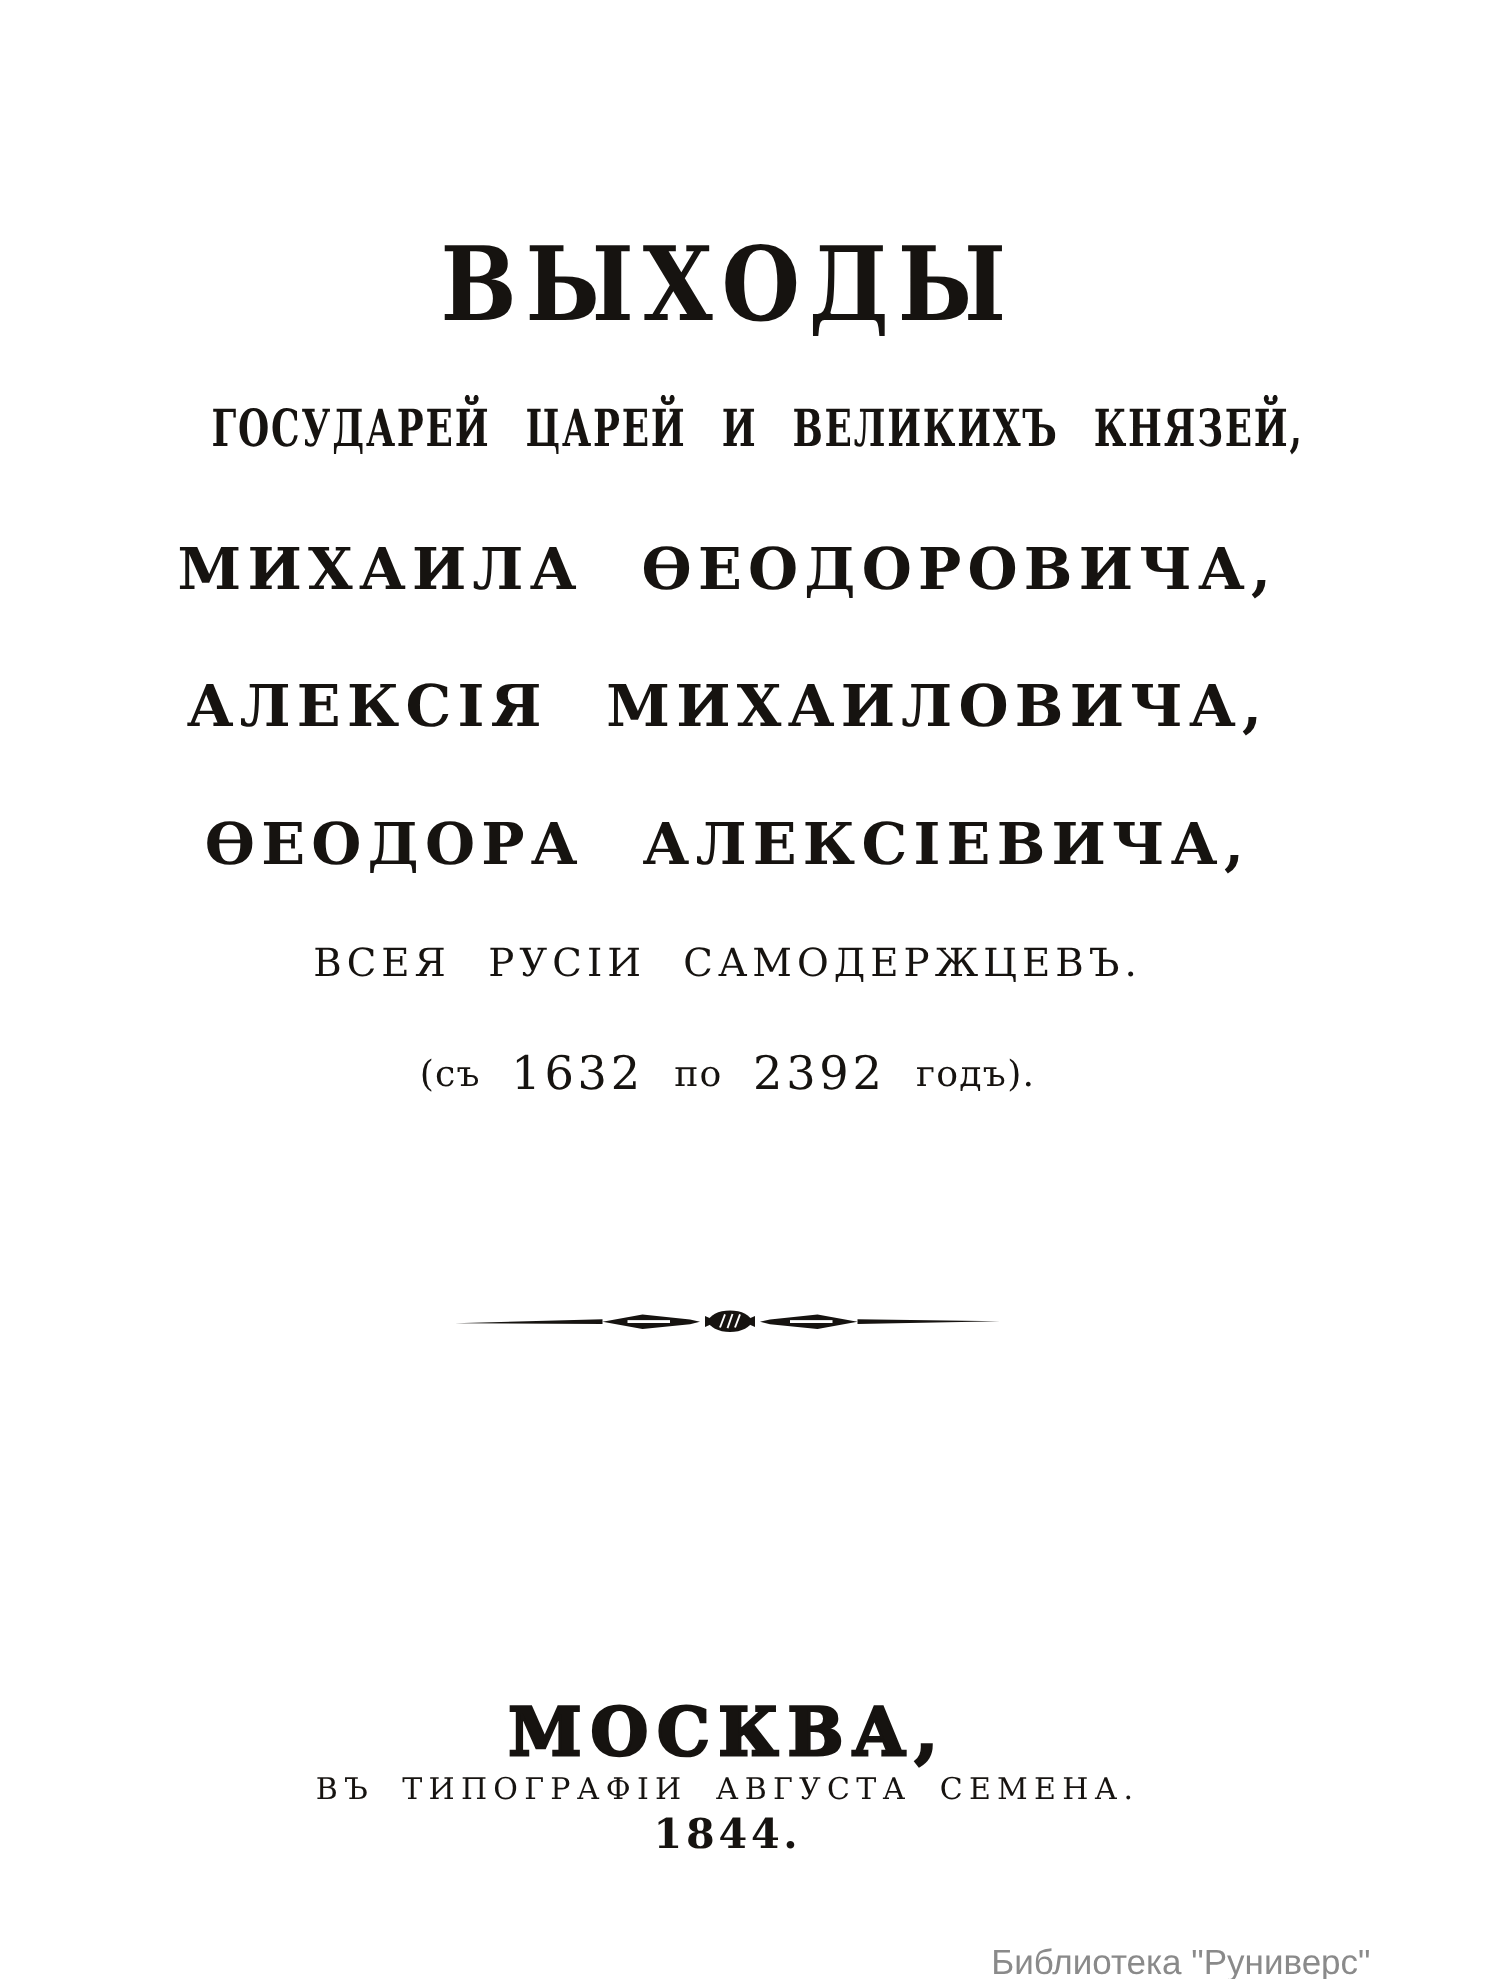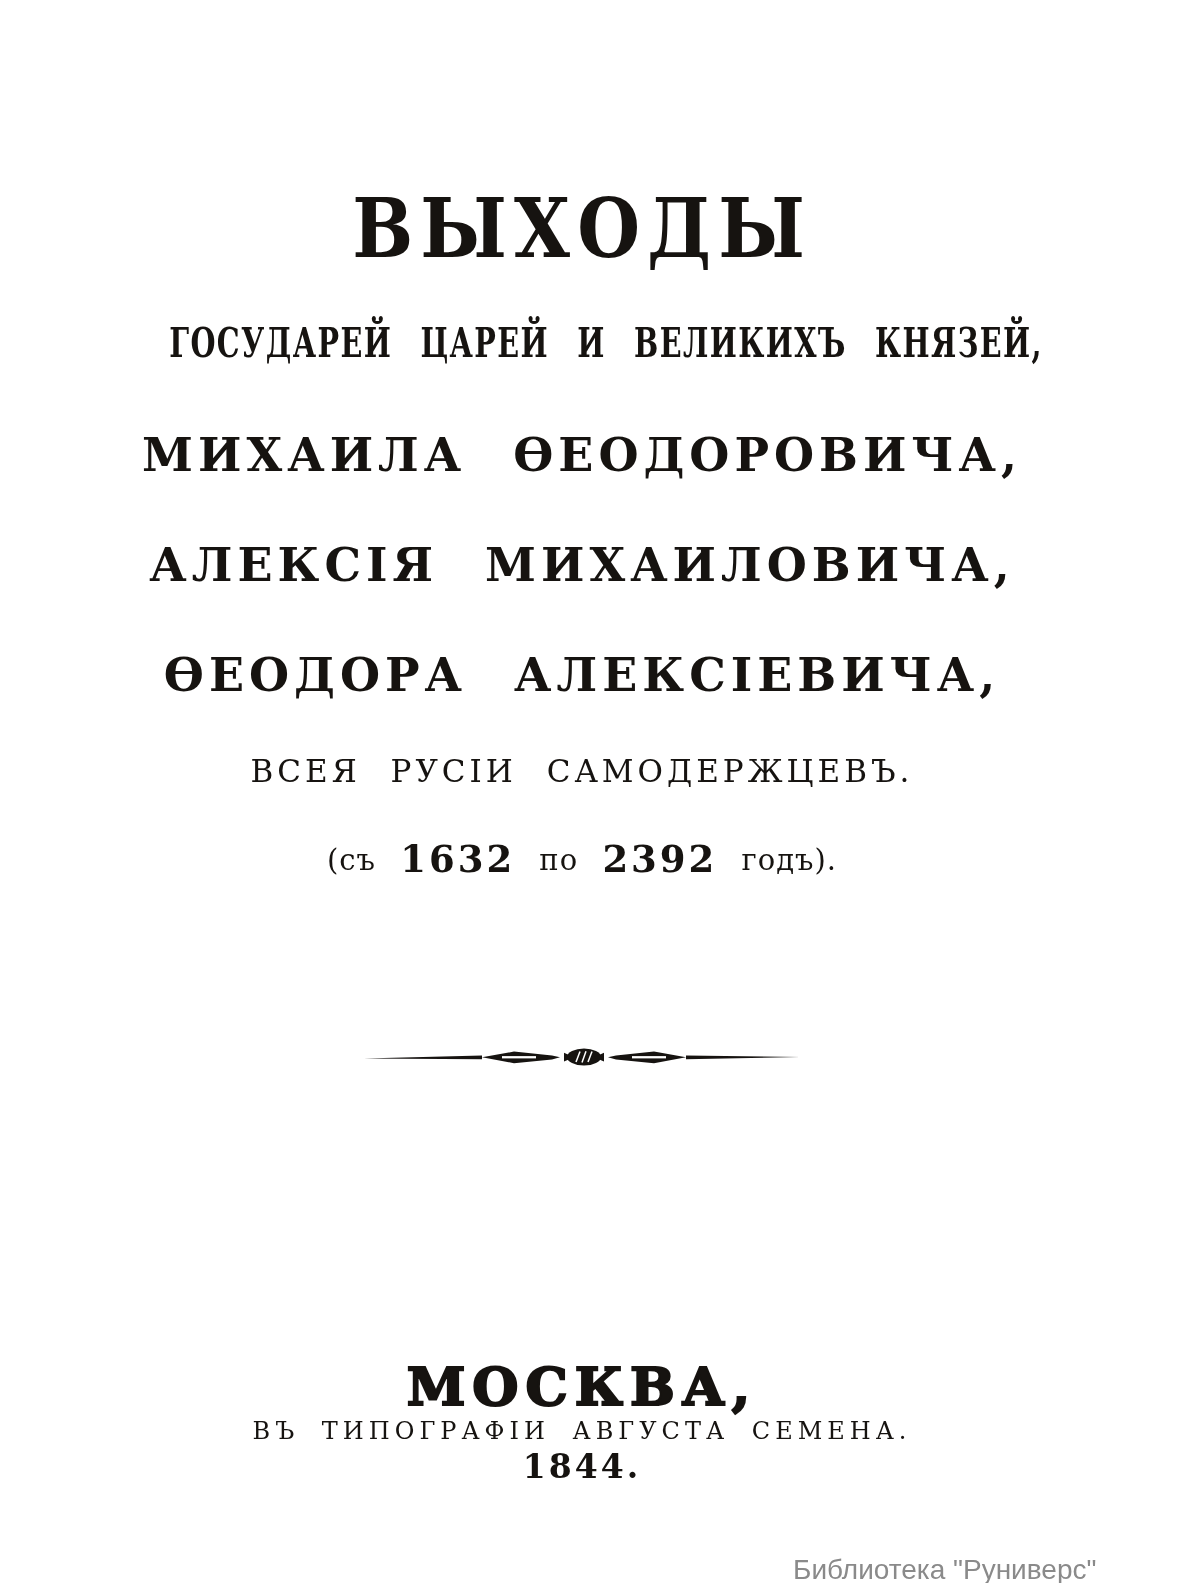--- a/index.html
+++ b/index.html
@@ -75,21 +75,21 @@
 
   .date-range {
     top: 792px;
     font-size: 29px;
     line-height: 46px;
     letter-spacing: 1px;
   }
   .date-range .part { margin: 0 7px; }
   .date-range .year {
     font-size: 37px;
-    font-weight: bold;
+    font-weight: normal;
     letter-spacing: 3px;
     vertical-align: -2px;
   }
 
   .ornament-wrap { top: 998px; }
   .ornament-wrap svg { display: inline-block; vertical-align: top; }
 
   .imprint-city {
     top: 1312px;
     font-size: 53px;

